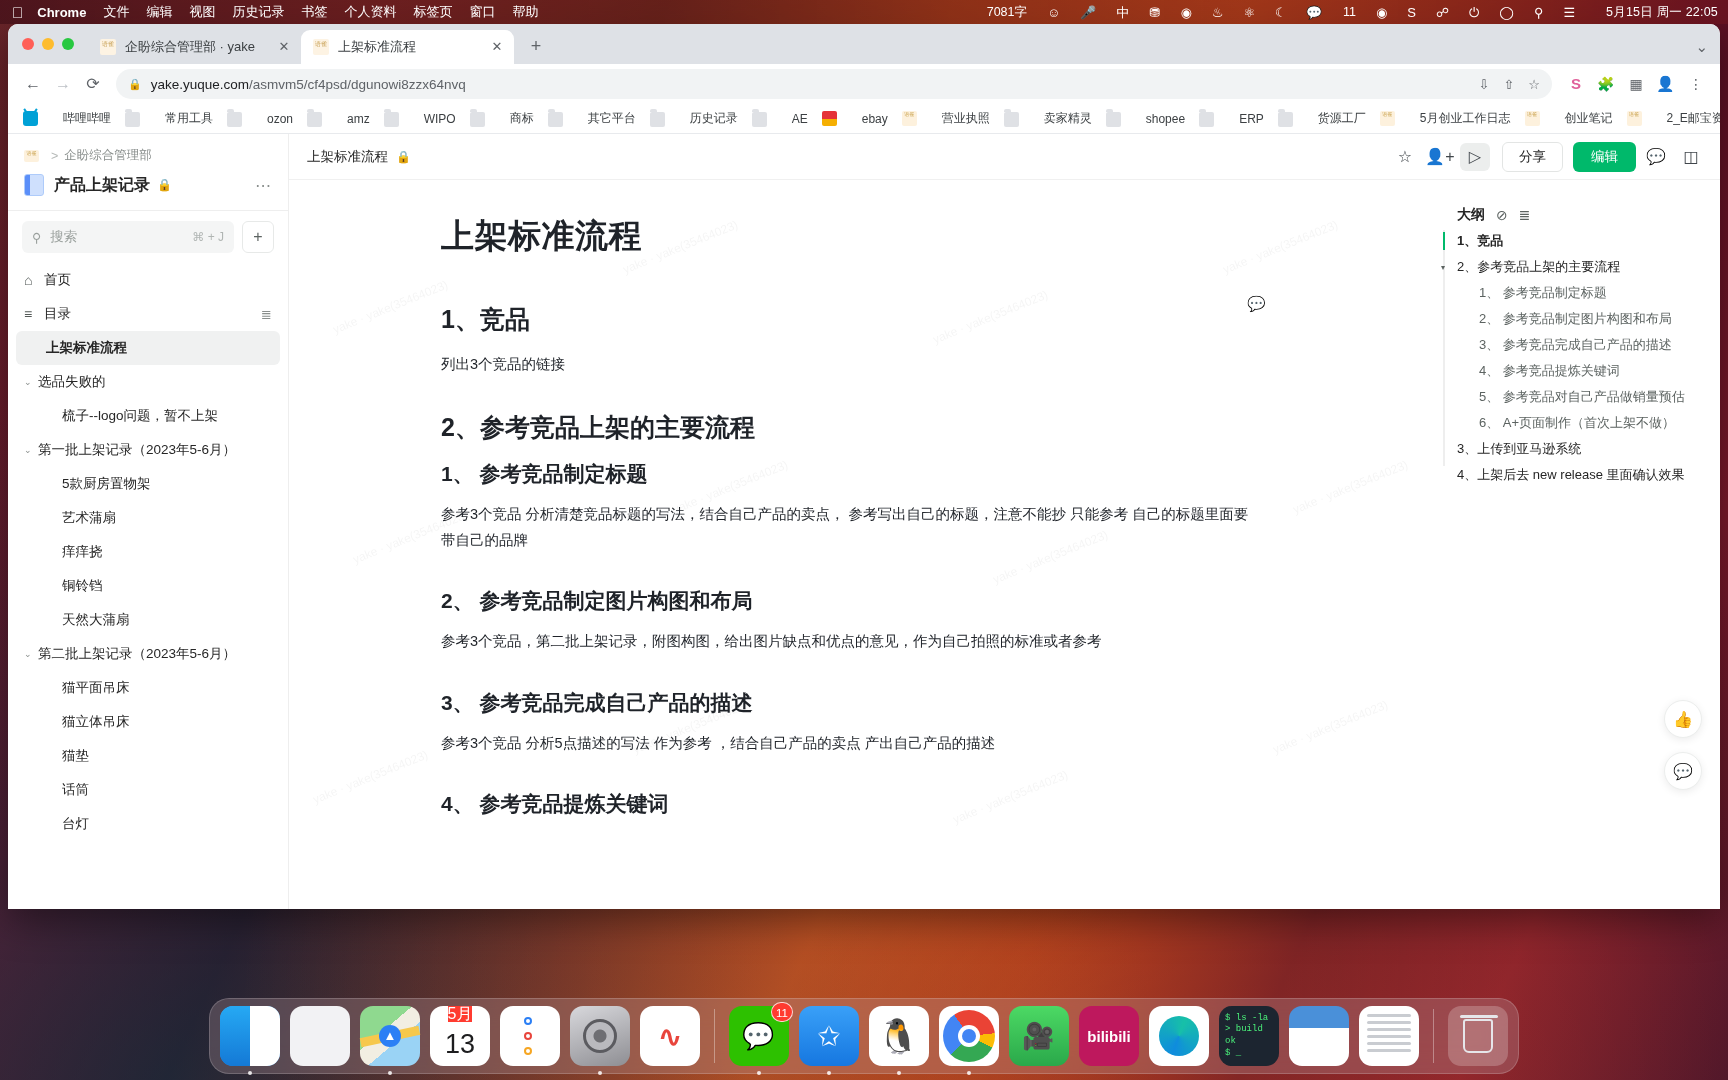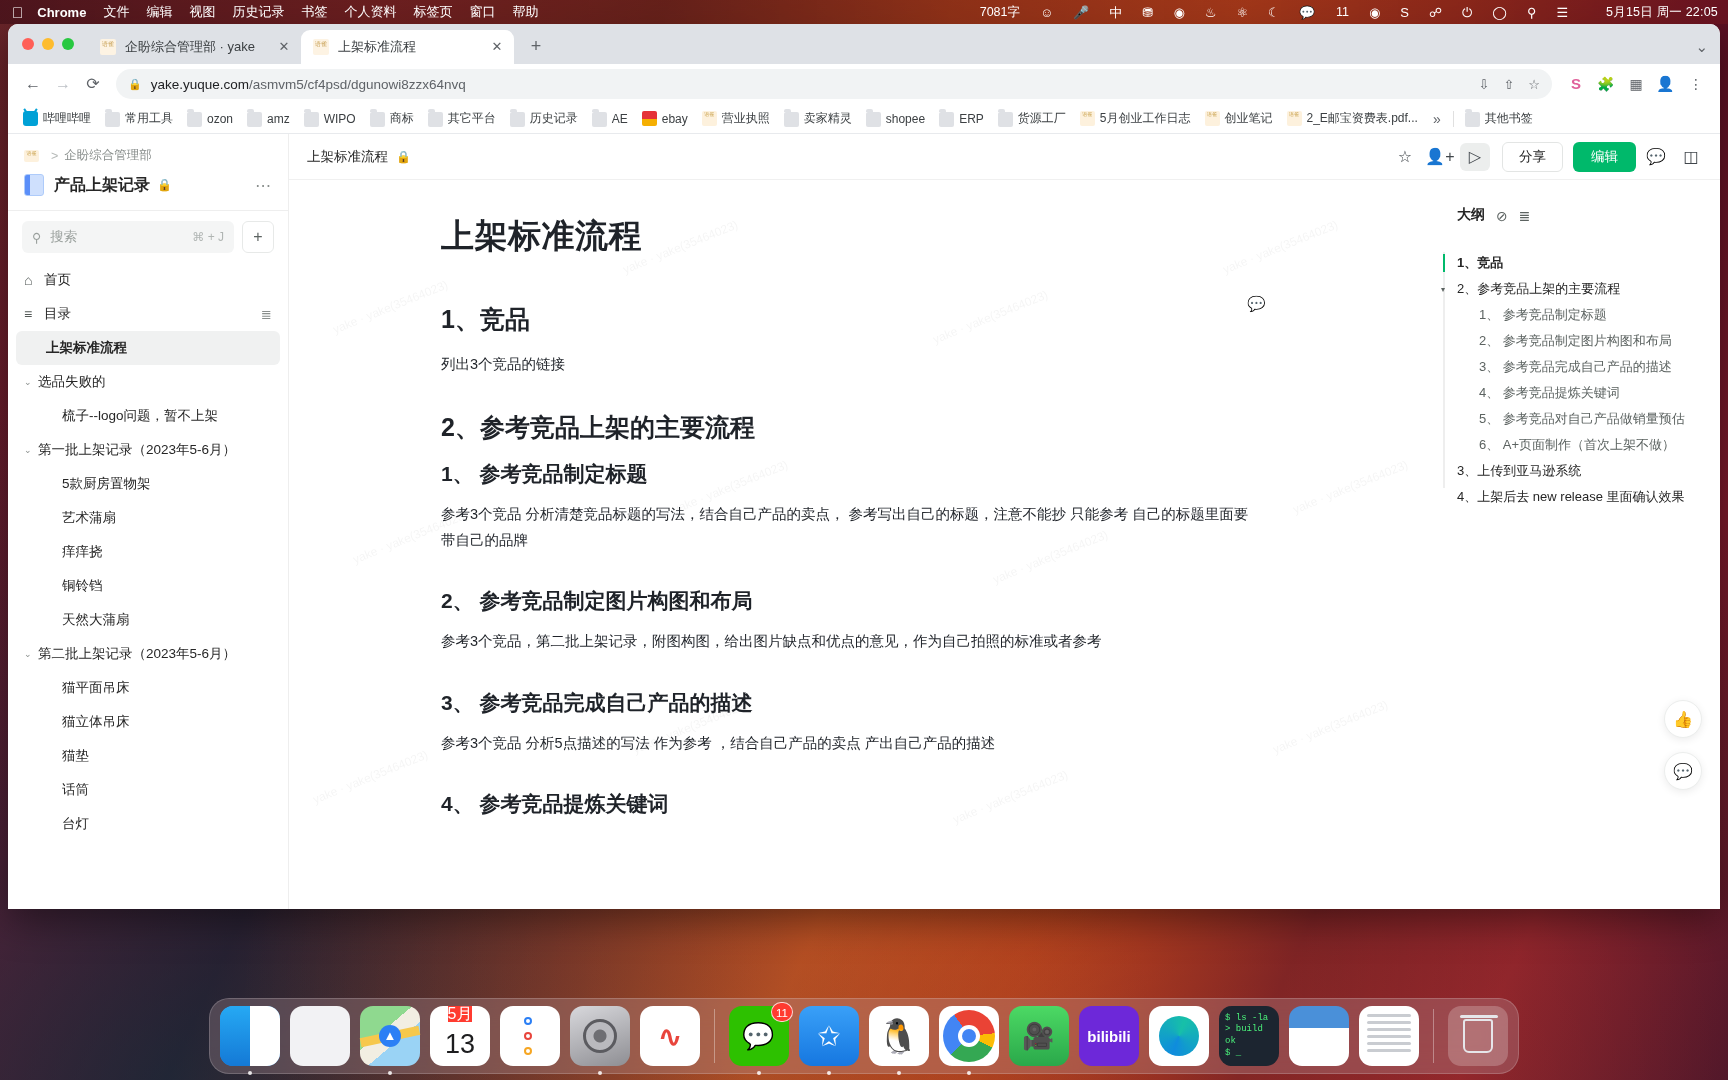--- a/index.html
+++ b/index.html
@@ -36,21 +36,21 @@
     background: linear-gradient(90deg, rgba(60,12,22,0.62) 0%, rgba(150,55,20,0.52) 55%, rgba(110,20,32,0.60) 100%);
     backdrop-filter: blur(8px);
     z-index: 60;
   }
   #menubar .apple { font-size: 15px; margin-right: 14px; line-height: 1; }
   #menubar .mi { margin-right: 17px; white-space: nowrap; }
   #menubar .mi.app { font-weight: bold; }
   #menubar .spacer { flex: 1; }
   #menubar .right { display: flex; align-items: center; gap: 20px; font-size: 12.5px; }
   #menubar .right .ic { font-size: 13px; line-height: 1; display: inline-block; }
-  #menubar .clock { margin-left: 18px; font-size: 12.5px; letter-spacing: 0.2px; }
+  #menubar .clock { margin-left: 11px; font-size: 12.5px; letter-spacing: 0.2px; }
 
   
   #chrome {
     position: absolute; top: 24px; left: 8px;
     width: 1712px; height: 885px;
     background: #ffffff;
     border-radius: 10px 10px 0 0;
     overflow: hidden;
     box-shadow: 0 10px 40px rgba(0,0,0,0.45);
     z-index: 10;
@@ -98,21 +98,21 @@
   .tb-icon { width: 28px; height: 28px; border-radius: 50%; text-align: center; line-height: 28px; font-size: 14px; color: #5f6368; margin-left: 2px; }
   .tb-icon.avatar { color: #5f6368; font-size: 15px; }
   .tb-icon.pink { color: #e0609a; font-weight: bold; font-size: 15px; }
 
   
   #bookmarks {
     height: 30px; background: #fff; display: flex; align-items: center;
     padding: 0 8px; font-size: 12px; color: #3c4043; border-bottom: 1px solid #e8eaed;
     white-space: nowrap; overflow: hidden;
   }
-  .bm { display: flex; align-items: center; padding: 3px 7px; border-radius: 4px; flex: none; }
+  .bm { display: flex; align-items: center; padding: 3px 7px; border-radius: 4px; flex: none; gap: 20px; }
   .bm .bmicon { width: 15px; height: 15px; margin-right: 5px; flex: none; display: inline-block; }
   .folder-ic {
     width: 15px; height: 12px; background: #dfe1e5; border-radius: 2px; position: relative; margin-top: 2px;
   }
   .folder-ic::before {
     content: ""; position: absolute; top: -3px; left: 0; width: 7px; height: 3px;
     background: #dfe1e5; border-radius: 2px 2px 0 0;
   }
   .yq-ic { width: 15px; height: 12px; background: #fdf1dd; border-radius: 2px; color: #c9a24d; font-size: 5px; text-align: center; line-height: 6px; overflow: hidden; }
   .bili-ic { width: 15px; height: 13px; background: #00a1d6; border-radius: 3px; position: relative; }
@@ -210,21 +210,21 @@
   .wm {
     position: absolute; inset: 0; pointer-events: none; overflow: hidden; z-index: 5;
   }
   .wm span {
     position: absolute; color: rgba(0,0,0,0.045); font-size: 12px;
     transform: rotate(-22deg); white-space: nowrap;
   }
 
   
   #outline { width: 285px; padding: 26px 14px 0 0; position: relative; }
-  .ol-head { display: flex; align-items: flex-end; gap: 11px; padding-left: 22px; margin-bottom: 26px; }
+  .ol-head { display: flex; align-items: center; gap: 11px; padding-left: 22px; margin-bottom: 4px; }
   .ol-head .t { font-size: 14px; font-weight: bold; color: #262626; }
   .ol-head .ic { font-size: 14px; color: #5c6361; }
   .ol-list { position: relative; padding-left: 14px; }
   .ol-rail { position: absolute; left: 8px; top: 2px; bottom: 22px; width: 2px; background: #eeeeee; }
   .ol-item {
     display: flex; align-items: center; height: 26px; font-size: 13px;
     color: #5c6361; white-space: nowrap; position: relative; padding-left: 8px;
   }
   .ol-item.l1 { color: #262626; }
   .ol-item.l1.current { font-weight: bold; }
@@ -283,21 +283,21 @@
   .app-music .wave { font-size: 30px; color: #e8453c; font-weight: bold; }
   .wechat { background: #2dc100; }
   .dingtalk { background: linear-gradient(180deg,#39a0f8,#1677e0); }
   .qq { background: #fff; }
   .chromeic { background: #fff; position: relative; }
   .chromeic .ring { position: absolute; inset: 4px; border-radius: 50%;
     background: conic-gradient(from -35deg, #ea4335 0 33%, #fbbc05 33% 42%, #34a853 42% 72%, #4285f4 72% 100%); }
   .chromeic .ctr { position: absolute; left: 50%; top: 50%; transform: translate(-50%,-50%); width: 22px; height: 22px; border-radius: 50%; background: #fff; }
   .chromeic .ctr2 { position: absolute; left: 50%; top: 50%; transform: translate(-50%,-50%); width: 14px; height: 14px; border-radius: 50%; background: #4285f4; }
   .facetime { background: linear-gradient(180deg,#4cd964,#2aa84a); }
-  .bilibili { background: #6d28d9; }
+  .bilibili { background: #be185d; }
   .edge { background: #fff; }
   .edge .sw { width: 40px; height: 40px; border-radius: 50%; background: conic-gradient(from 200deg,#0f8cdd,#17c0a8,#0f8cdd); }
   .terminal { background: #1c2530; position: relative; }
   .terminal .code { color: #4af07a; font-size: 9px; font-family: "Liberation Mono", monospace; padding: 6px; line-height: 1.3; text-align: left; width: 100%; }
   .prev1 { background: #fff; }
   .prev1 .bars { width: 100%; height: 100%; background: linear-gradient(180deg,#4a90d9 0 36%,#fff 36%); }
   .prev2 { background: #fff; }
   .prev2 .lines { width: 100%; height: 100%; padding: 8px; display: flex; flex-direction: column; gap: 4px; }
   .prev2 .lines i { height: 3px; background: #c9ccd1; display: block; border-radius: 2px; }
   .trash { background: rgba(255,255,255,0.22); }

